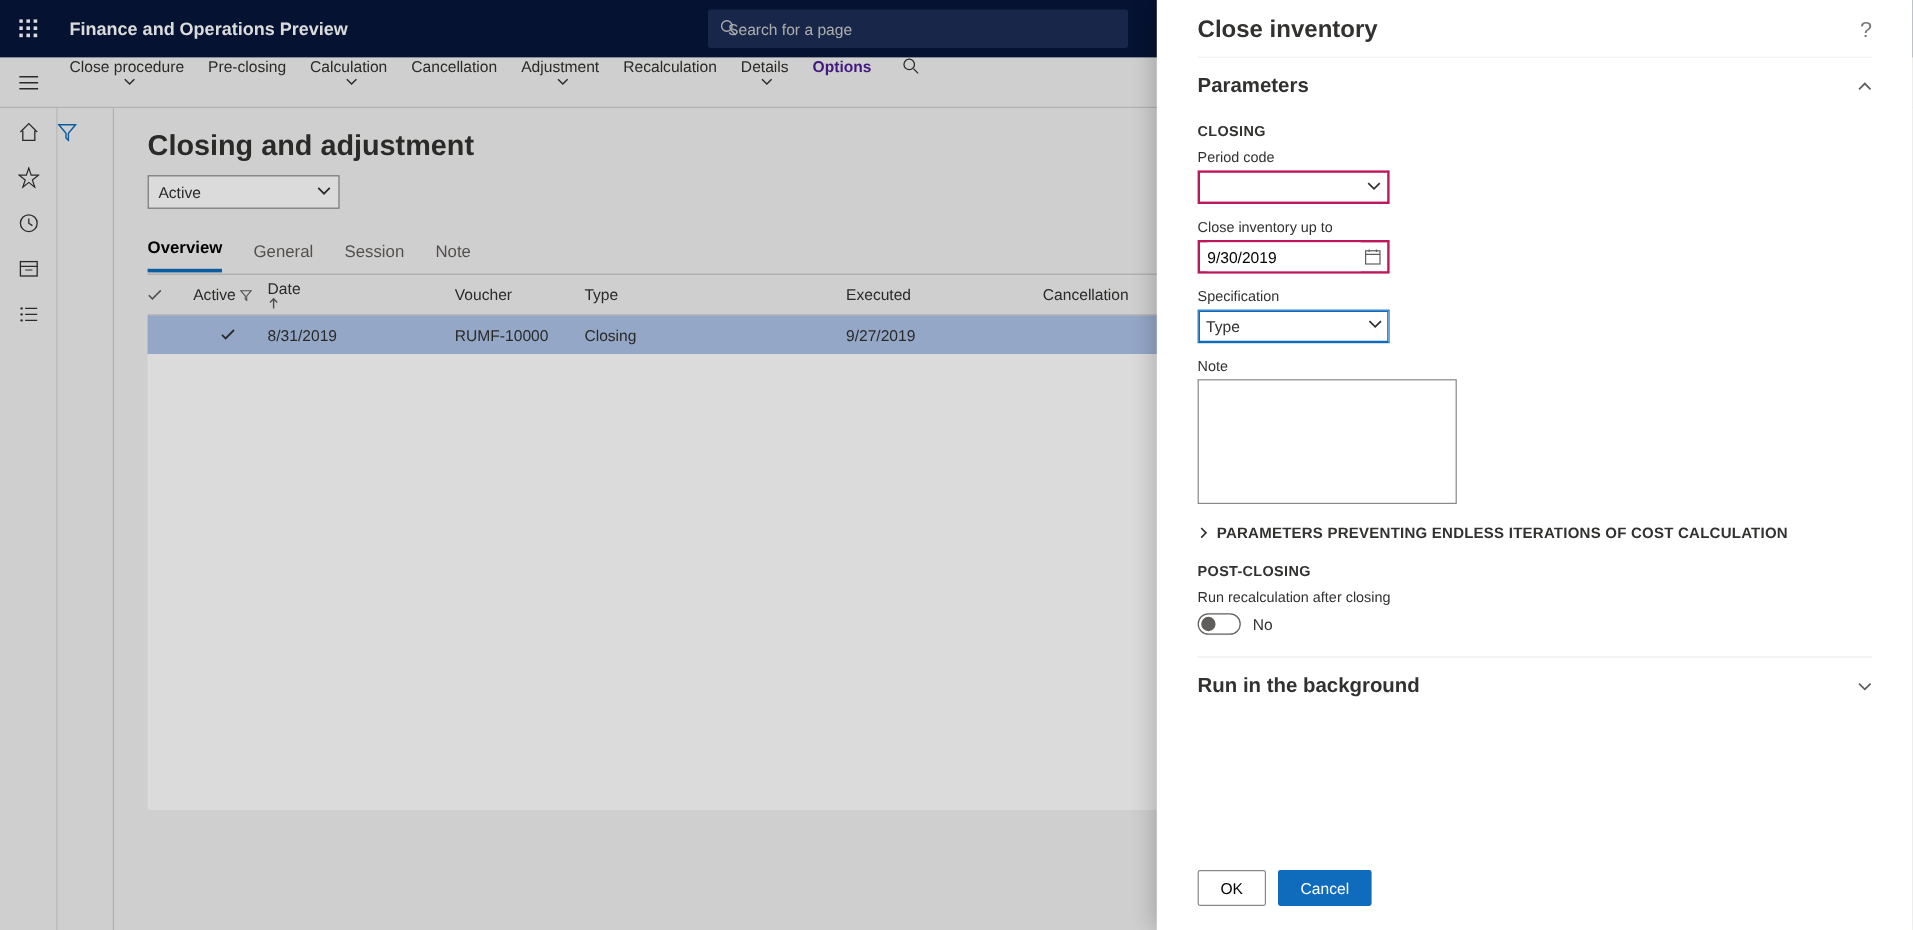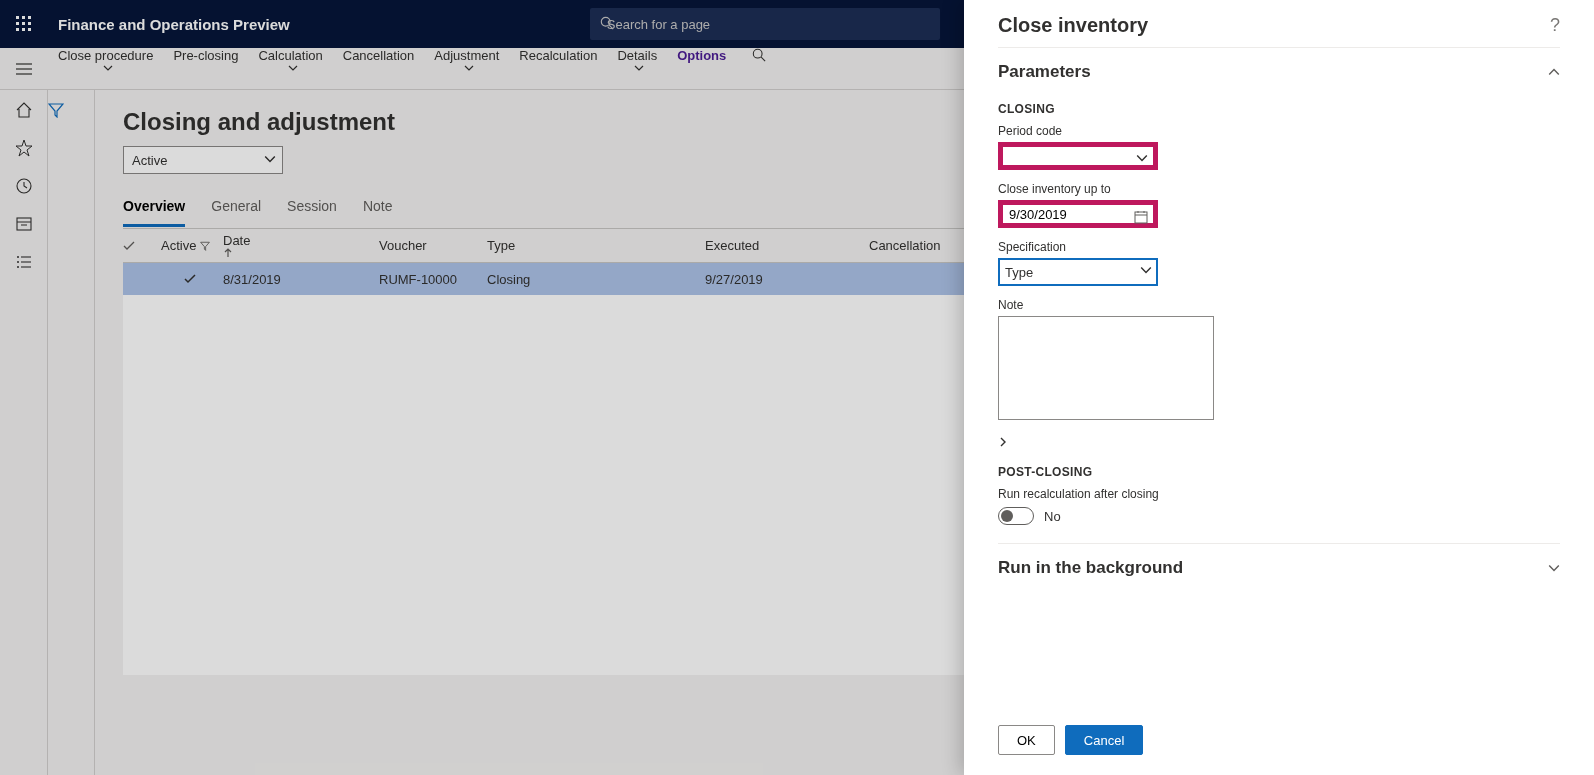--- a/index.html
+++ b/index.html
@@ -29,21 +29,21 @@
   .leftrail .ic { width: 20px; height: 20px; display:flex; align-items:center; justify-content:center; cursor:pointer; }
 
   
   .mainarea { position: absolute; left: 48px; top: 90px; right: 0; bottom: 0; background: #f3f2f1; }
   .filterpane { width: 47px; height: 100%; border-right: 1px solid #d2d0ce; float: left; padding-top: 12px; text-align:center; }
   .content { margin-left: 47px; padding: 18px 28px; }
   .page-title { font-size: 24px; font-weight: 600; margin-bottom: 10px; }
   .dropdown { width: 160px; height: 28px; border: 1px solid #8a8886; background: #fff; padding: 0 22px 0 8px; font-size: 13px; position:relative; display:flex; align-items:center; cursor:pointer; margin-bottom: 18px; }
   .dropdown .chevd { position:absolute; right:6px; top:6px; }
 
-  .tabs { display:flex; gap: 26px; border-bottom: 1px solid transparent; margin-bottom: 0; }
+  .tabs { display:flex; gap: 26px; border-bottom: 1px solid transparent; margin-bottom: 0; align-items: flex-end; }
   .tab { padding: 6px 0 10px; font-size: 14px; color: #605e5c; cursor: pointer; }
   .tab.active { color: #000; font-weight: 600; border-bottom: 3px solid #0f6cbd; }
 
   .grid { margin-top: 0; border-top: 1px solid #c8c6c4; }
   .grid-head { display:flex; height: 34px; align-items:center; border-bottom: 1px solid #c8c6c4; font-size: 13px; color: #323130; }
   .cell-sel { width: 38px; text-align:center; }
   .cell-active { width: 58px; display:flex; align-items:center; gap:4px; }
   .cell-date { width: 160px; padding-left: 4px; }
   .cell-voucher { width: 108px; }
   .cell-type { width: 218px; }
@@ -59,21 +59,21 @@
   .panel { position:absolute; right:0; top:0; width: 630px; height: 100%; background: #fff; box-shadow: -4px 0 18px rgba(0,0,0,0.2); display:flex; flex-direction:column; }
   .panel-head { padding: 14px 34px 10px; display:flex; align-items:center; justify-content:space-between; }
   .panel-title { font-size: 20px; font-weight: 600; }
   .help { color: #797775; font-size: 18px; cursor:pointer; }
   .panel-body { padding: 0 34px; overflow-y:auto; flex:1; }
   .section-head { border-top: 1px solid #edebe9; padding: 14px 0 10px; font-size: 17px; font-weight: 600; display:flex; justify-content:space-between; align-items:center; cursor:pointer; }
   .section-head.collapsed { color: #323130; }
   .subcap { font-size: 12px; font-weight: 600; letter-spacing: 0.3px; margin: 10px 0 8px; color: #323130; }
   .fld { margin-bottom: 12px; }
   .fld-label { font-size: 12px; color: #323130; margin-bottom: 4px; display:block; }
-  .ctrl { width: 160px; height: 28px; border: 5px solid #be185d; background: #fff; padding: 0 22px 0 6px; font-size: 13px; position:relative; display:flex; align-items:center; }
+  .ctrl { width: 160px; height: 28px; border: 2px solid #be185d; background: #fff; padding: 0 22px 0 6px; font-size: 13px; position:relative; display:flex; align-items:center; }
   .ctrl input[type=text] { border:none; width: 100%; height: 100%; font-size: 13px; outline: none; }
   .ctrl.focus { border: 1px solid #0f6cbd; box-shadow: inset 0 0 0 1px #0f6cbd; }
   .ctrl .chevd, .ctrl .cal { position:absolute; right:5px; top:5px; }
   .note { width: 216px; height: 104px; border:1px solid #8a8886; background:#fff; resize:none; font-size:13px; padding:4px; }
   .inline-collapse { font-size: 12.5px; font-weight: 600; letter-spacing:0.2px; margin: 14px 0 18px; display:flex; align-items:center; gap:6px; cursor:pointer; }
   .toggle { display:flex; align-items:center; gap:10px; margin-top: 6px; }
   .switch { width: 36px; height: 18px; border-radius: 10px; border: 1px solid #605e5c; position:relative; cursor:pointer; }
   .switch::after { content:""; position:absolute; left:2px; top:2px; width:12px; height:12px; border-radius:50%; background:#605e5c; }
 
   .panel-foot { padding: 12px 34px 20px; display:flex; justify-content:flex-start; gap:10px; }
@@ -336,20 +336,21 @@
       <label class="fld-label">Note</label>
       <textarea class="note" style=""></textarea>
     </div>
 
     <div class="inline-collapse">
       <span>
           <svg width="10" height="10" viewBox="0 0 10 10">
             <path d="M3 1 L7 5 L3 9" fill="none" stroke="#323130" stroke-width="1.4"></path>
           </svg>
         </span>
+      <span>PARAMETERS PREVENTING ENDLESS ITERATIONS OF COST CALCULATION</span>
     </div>
 
     <div class="subcap">POST-CLOSING</div>
     <div class="fld">
       <label class="fld-label">Run recalculation after closing</label>
       <div class="toggle">
         <div class="switch"></div>
         <span>No</span>
       </div>
     </div>

